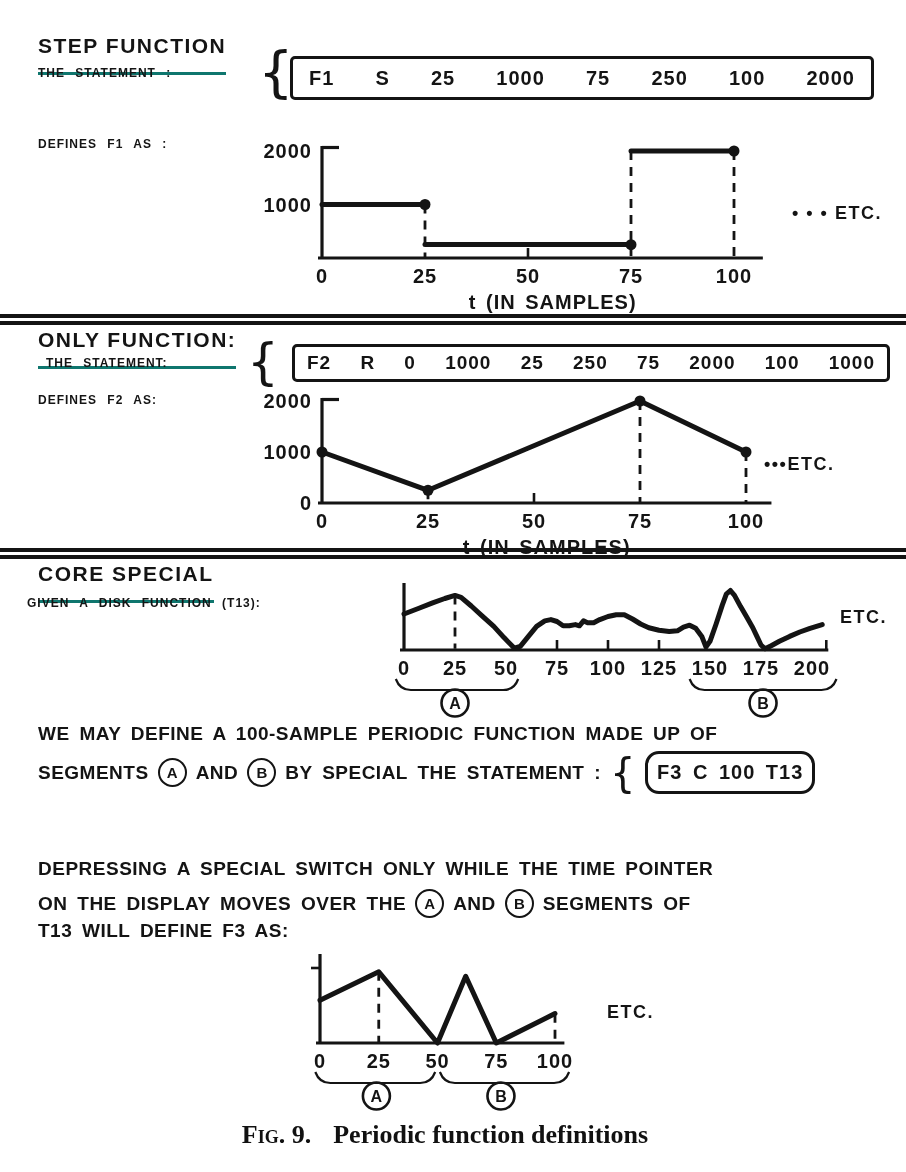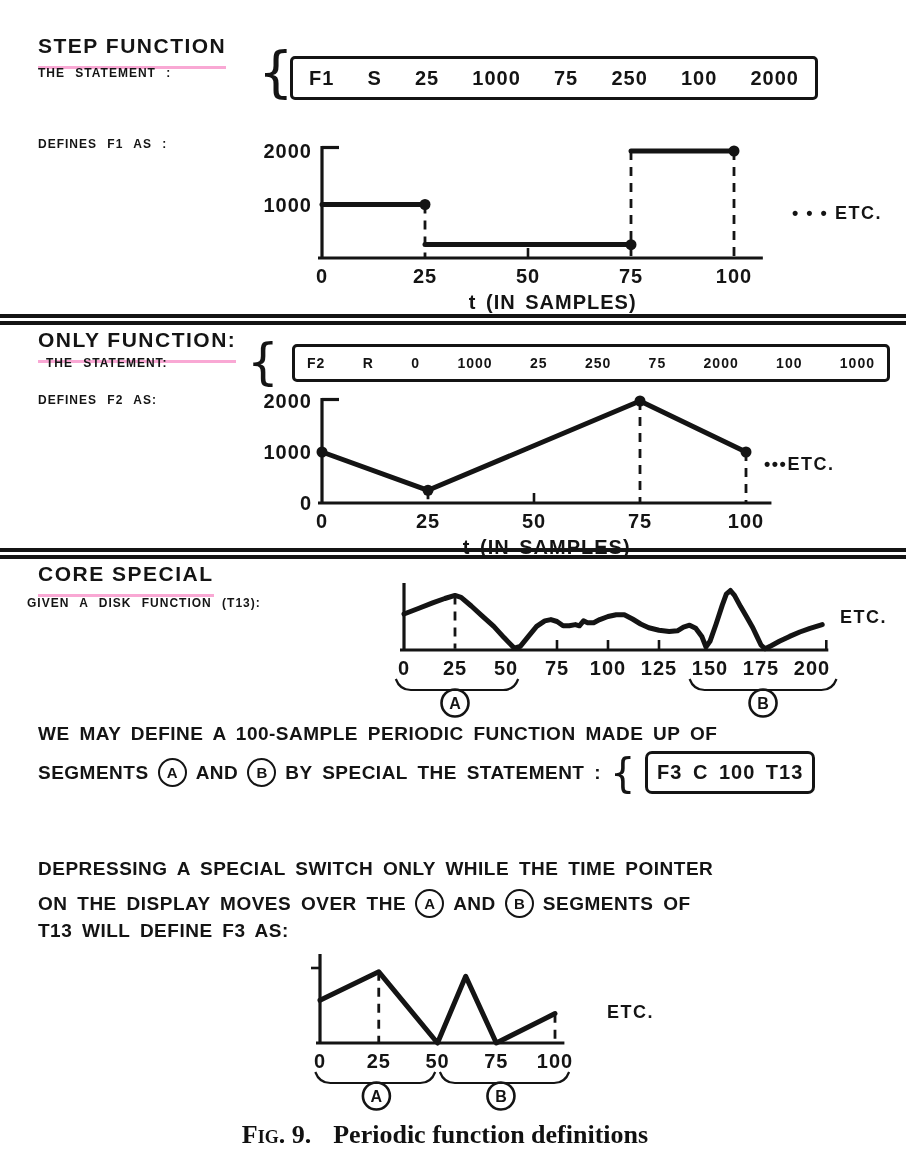--- a/index.html
+++ b/index.html
@@ -1,19 +1,19 @@
 <!DOCTYPE html>
 <html><head>
 <meta charset="utf-8">
 <style>
   html,body{margin:0;padding:0;background:#e8e8e8}
   .page{position:relative;width:906px;height:1172px;background:#ffffff;color:#141414;
         font-family:"Liberation Sans",sans-serif;font-weight:700;overflow:hidden}
   .heading{position:absolute;font-size:21px;letter-spacing:1.5px;white-space:nowrap;
-           border-bottom:3px solid #f9a8d4;padding-bottom:8px}
+           border-bottom:3px solid #0f766e;padding-bottom:14px}
   .label{position:absolute;font-size:12px;letter-spacing:1px;word-spacing:6px;white-space:nowrap}
   .brace{position:absolute;font-family:"DejaVu Sans",sans-serif;font-weight:400;line-height:1;color:#141414}
   .stmt-box{position:absolute;display:flex;justify-content:space-between;align-items:center;
             border:3.5px solid #141414;border-radius:5px;padding:0 16px;font-size:20px;letter-spacing:1px;
             box-sizing:border-box}
   .rule{position:absolute;left:0;width:906px;height:3px;border-top:4px solid #141414;
         border-bottom:4px solid #141414;box-sizing:content-box}
   .chart{position:absolute;overflow:visible}
   .chart .ax{stroke:#141414;stroke-width:3.2;fill:none}
   .chart .ax2{stroke:#141414;stroke-width:2.6}
@@ -25,35 +25,35 @@
   .chart .ylab{font-size:20px;text-anchor:end;letter-spacing:1px}
   .chart .etc{font-size:18px;letter-spacing:1.5px}
   .chart .axlabel{font-size:20px;text-anchor:middle;letter-spacing:1px;word-spacing:3px}
   .chart .brc{stroke:#141414;stroke-width:2.2;fill:none}
   .chart .circ{stroke:#141414;stroke-width:2.6;fill:none}
   .chart .circlab{font-size:16px;text-anchor:middle}
   .para-line{position:absolute;display:flex;align-items:center;gap:9px;font-size:19px;
            letter-spacing:0.5px;word-spacing:4px;white-space:nowrap}
   .circle-letter{display:inline-flex;width:25px;height:25px;border:2.5px solid #141414;border-radius:50%;
            align-items:center;justify-content:center;font-size:15px;flex:0 0 auto;letter-spacing:0}
-  .inline-box{border:3.5px solid #141414;border-radius:7px;padding:7px 9px;font-size:20px;
+  .inline-box{border:3.5px solid #141414;border-radius:14px;padding:7px 9px;font-size:20px;
            letter-spacing:1px;white-space:nowrap}
   .caption{position:absolute;left:0;top:1120px;width:890px;text-align:center;
            font-family:"Liberation Serif",serif;font-weight:700;font-size:26px;color:#111}
   .caption .figlab{font-variant:small-caps;margin-right:22px}
 </style>
 </head>
 <body>
 
 <div class="page">
 
   <div class="heading" style="left:38px;top:34px">STEP FUNCTION</div>
   <div class="label" style="left:38px;top:66px">THE STATEMENT :</div>
   <div class="brace" style="left:258px;top:44px;font-size:56px">{</div>
-  <div class="stmt-box" style="left:290px;top:56px;width:528px;height:44px">
+  <div class="stmt-box" style="left:290px;top:56px;width:584px;height:44px">
       <span>F1</span>
       <span>S</span>
       <span>25</span>
       <span>1000</span>
       <span>75</span>
       <span>250</span>
       <span>100</span>
       <span>2000</span>
     </div>
   <div class="label" style="left:38px;top:137px">DEFINES F1 AS :</div>
@@ -80,21 +80,21 @@
       <text x="494" y="148" class="xlab">100</text>
       <text x="312.72" y="174" class="axlabel">t (IN SAMPLES)</text>
       <text x="552" y="84" class="etc">• • • ETC.</text>
     </svg>
 
   <div class="rule" style="top:314px"></div>
 
   <div class="heading" style="left:38px;top:328px">ONLY FUNCTION:</div>
   <div class="label" style="left:46px;top:356px">THE STATEMENT:</div>
   <div class="brace" style="left:247px;top:337px;font-size:50px">{</div>
-  <div class="stmt-box" style="left:292px;top:344px;width:598px;height:38px;font-size:14px;padding:16px 12px">
+  <div class="stmt-box" style="left:292px;top:344px;width:598px;height:38px;font-size:19px;padding:16px 12px">
       <span>F2</span>
       <span>R</span>
       <span>0</span>
       <span>1000</span>
       <span>25</span>
       <span>250</span>
       <span>75</span>
       <span>2000</span>
       <span>100</span>
       <span>1000</span>

